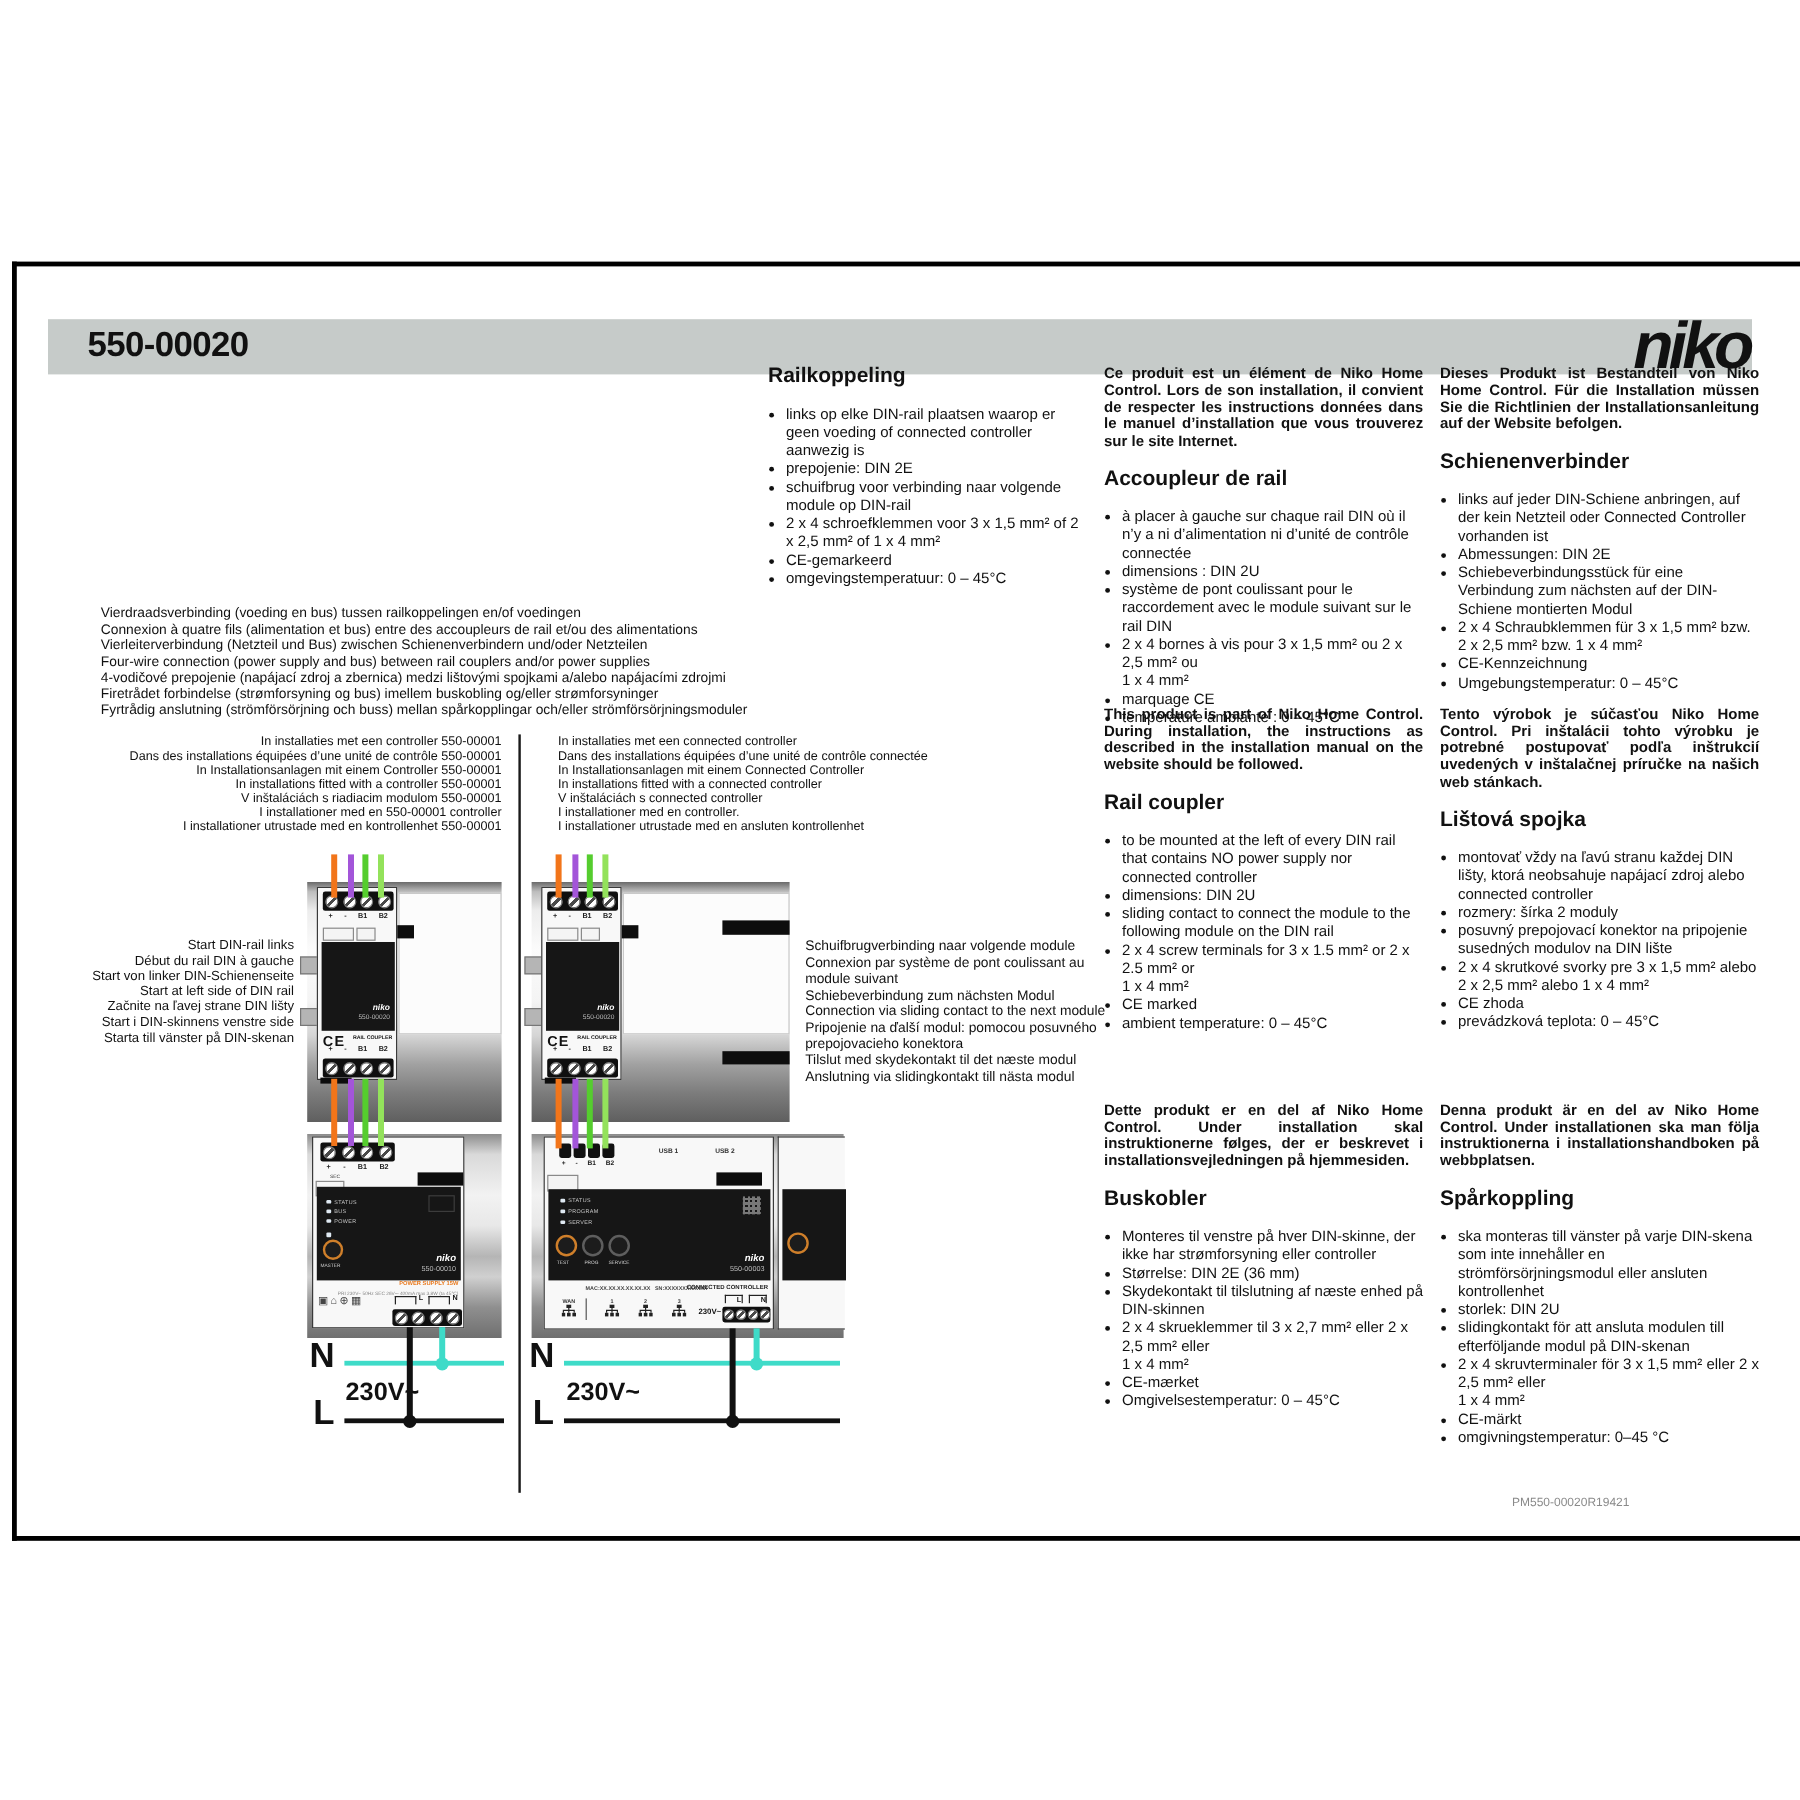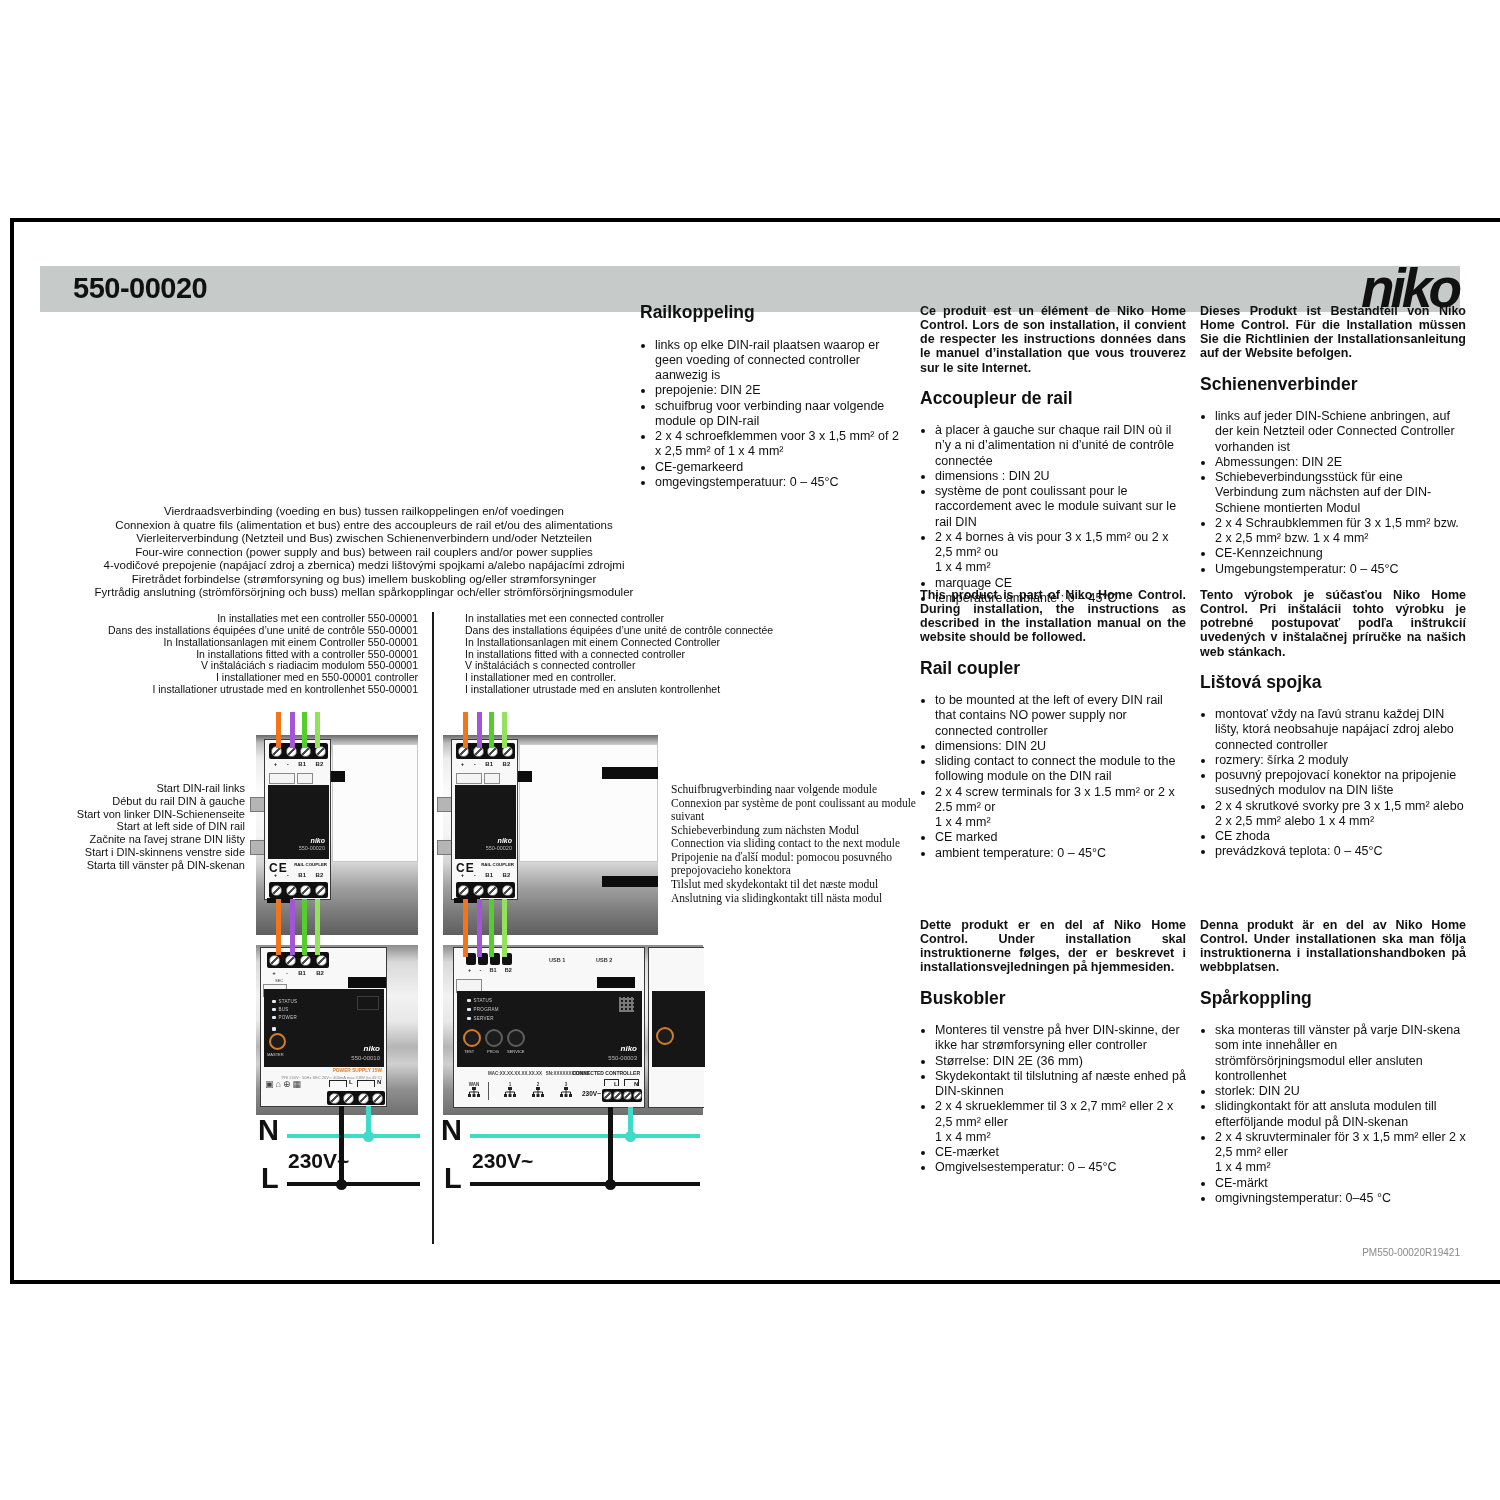--- a/index.html
+++ b/index.html
@@ -15,25 +15,25 @@
   #logo{left:1290px;top:262px;width:168px;height:52px;text-align:right;
         font-size:55px;font-weight:bold;font-style:italic;letter-spacing:-4px;line-height:52px;}
   
   .sec{width:266px;font-size:12.5px;line-height:1.13;}
   .sec .intro{font-weight:bold;text-align:justify;margin:0 0 15px 0;}
   .sec h2{font-size:17.5px;margin:0 0 16px 0;line-height:1;}
   .sec ul{margin:0;padding-left:15px;line-height:1.22;}
   .sec li{white-space:pre-line;margin:0;}
   
   .stack div{white-space:nowrap;}
-  #conn-note{left:84px;top:505px;width:560px;font-size:11.5px;line-height:1.18;text-align:center;}
+  #conn-note{left:84px;top:505px;width:560px;font-size:11.5px;line-height:1.18;}
   #inst-ctrl{left:60px;top:613px;width:358px;font-size:10.5px;line-height:1.13;text-align:right;}
   #inst-conn{left:465px;top:613px;width:300px;font-size:10.5px;line-height:1.13;}
   #start-lbl{left:40px;top:782px;width:205px;font-size:11px;line-height:1.16;text-align:right;}
-  #slide-lbl{left:671px;top:783px;width:272px;font-size:11.5px;line-height:1.18;font-family:Liberation Serif, serif;}
+  #slide-lbl{left:671px;top:783px;width:272px;font-size:11.5px;line-height:1.18;}
   #slide-lbl div{white-space:normal;}
   #vdivider{left:432px;top:612px;width:2px;height:632px;background:#1a1a1a;}
   
   .rail{background:linear-gradient(180deg,#6a6a6a 0%,#bdbdbd 4%,#ededed 12%,#fbfbfb 28%,#f4f4f4 50%,#d5d5d5 64%,#a1a1a1 76%,#7c7c7c 88%,#5f5f5f 100%);z-index:1;}
   .rail2{background:linear-gradient(180deg,#8c8c8c 0%,#d9d9d9 10%,#f2f2f2 30%,#e8e8e8 45%,#b5b5b5 60%,#d0d0d0 70%,#8f8f8f 85%,#6f6f6f 100%);z-index:1;}
   .plate{background:#fcfcfc;border:1px solid #c9c9c9;z-index:2;}
   .slidebar{background:#0d0d0d;z-index:3;}
   .clip{background:#b5b5b5;border:1px solid #777;z-index:2;}
   .wire{width:5px;z-index:6;}
   .module{background:#f8f8f8;border:1px solid #3a3a3a;box-sizing:border-box;z-index:5;}
@@ -56,21 +56,21 @@
   .dot{width:11px;height:11px;border-radius:50%;z-index:7;}
   .mainslb{font-size:29px;font-weight:bold;line-height:1;}
   .voltlb{font-size:21px;font-weight:bold;line-height:1;}
   .qr{width:15px;height:15px;opacity:.75;
       background:repeating-linear-gradient(0deg,#999 0 2px,transparent 2px 4px),
                  repeating-linear-gradient(90deg,#999 0 2px,transparent 2px 4px);}
   .porticon{display:block;margin:0 auto;}
   .portlb{font-size:4.5px;font-weight:bold;color:#333;text-align:center;line-height:1.2;}
   
   #footer{left:218px;top:1246px;font-size:11px;color:#222;}
-  #docref{left:1260px;top:1247px;width:200px;text-align:right;font-size:10px;color:#8a8a8a;}
+  #docref{left:1260px;top:1247px;width:200px;font-size:10px;color:#8a8a8a;}
 </style>
 </head>
 <body>
 
 <div id="page">
 
   <div class="a" id="frame"></div>
 
   <div class="a" id="hdrbar"></div>
   <div class="a" id="prodcode">550-00020</div>

